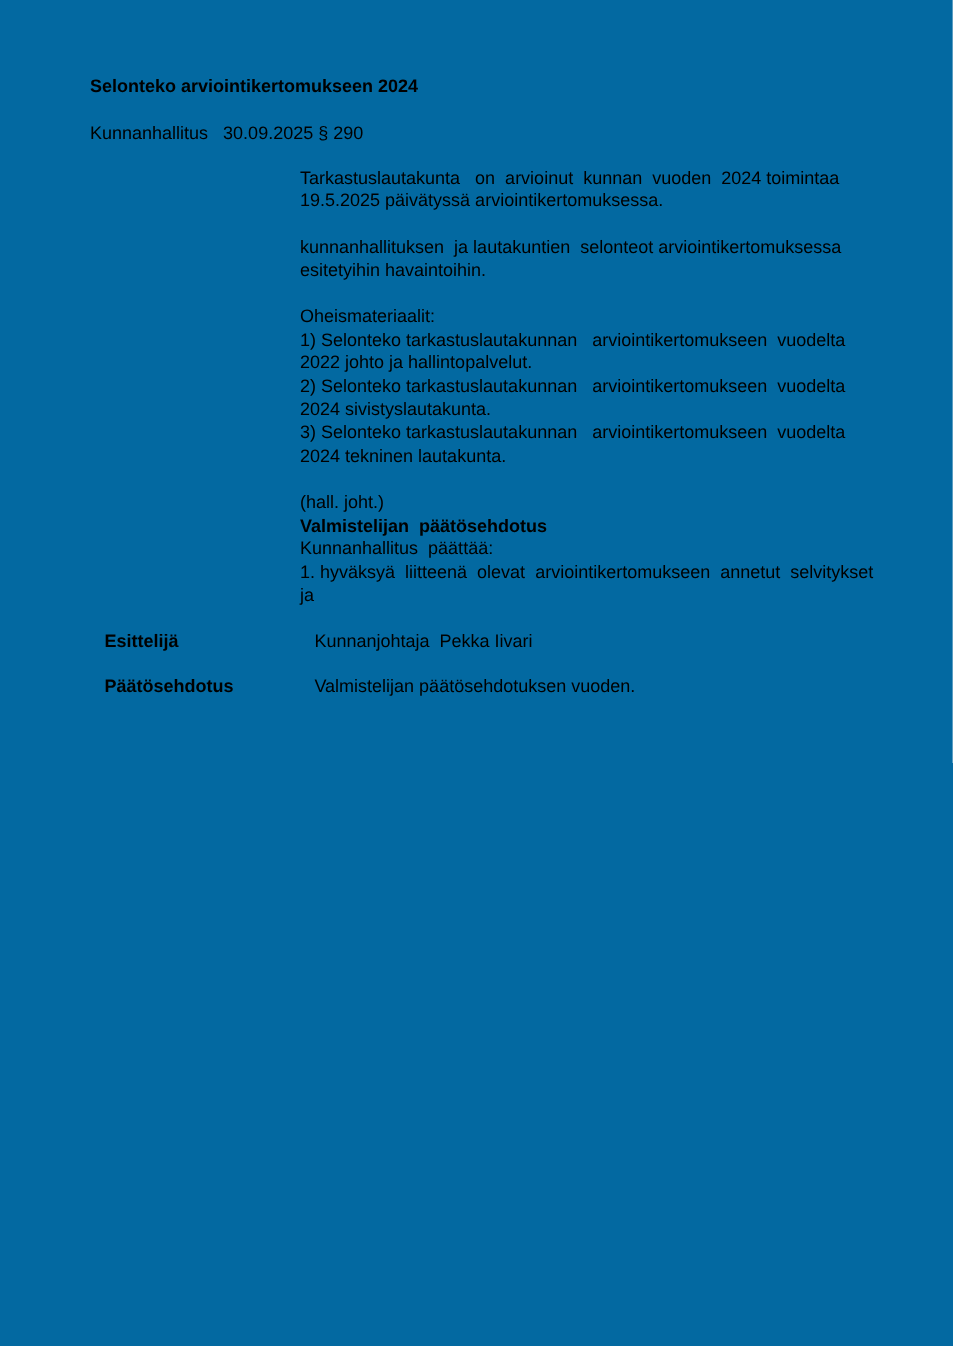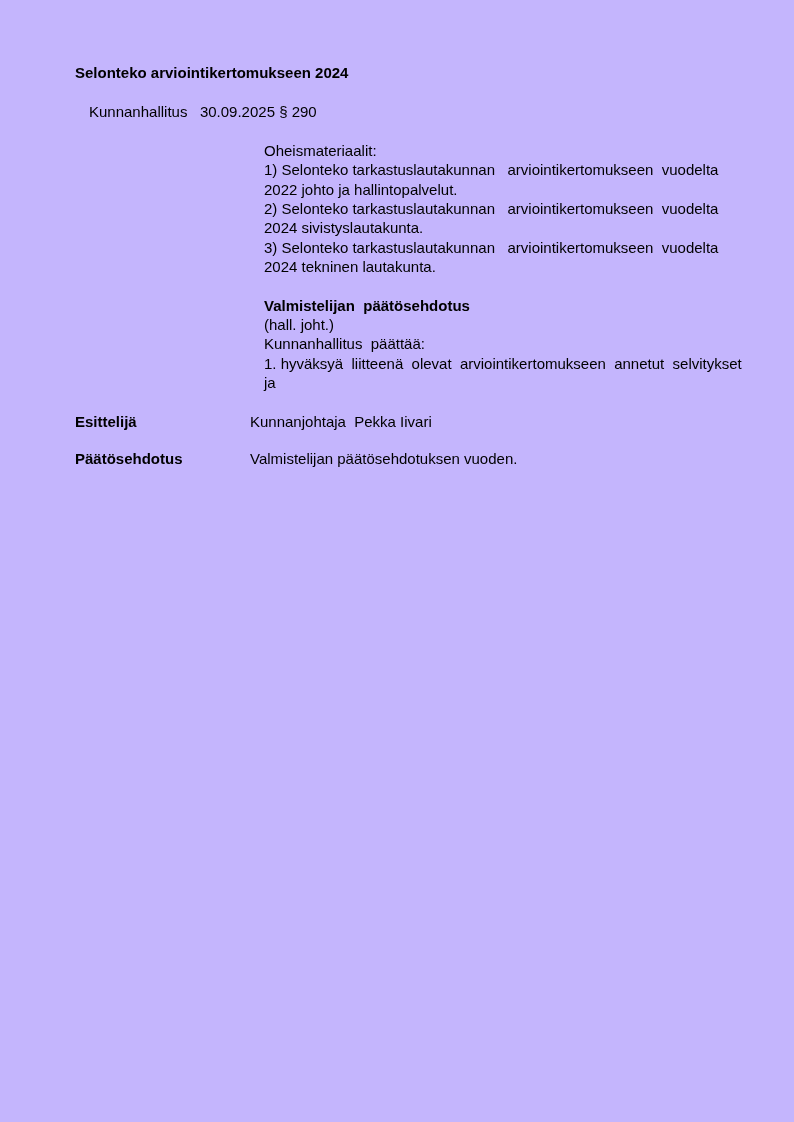--- a/index.html
+++ b/index.html
@@ -4,32 +4,31 @@
 <style>
   html, body {
     margin: 0;
     padding: 0;
     background: #ffffff;
   }
   .page {
     position: relative;
     width: 794px;
     height: 1122px;
-    background: #c4b5fd;
+    background: #0369a1;
     box-sizing: border-box;
     padding: 63px 56px 0 75px;
     font-family: "Liberation Sans", "DejaVu Sans", sans-serif;
     font-size: 15px;
     line-height: 19.4px;
     color: #000000;
     overflow: hidden;
   }
   .line {
     white-space: pre;      
-    margin-left: 14px;
   }
   .doc-title {
     margin: 0 0 20px 0;
     font-size: 15px;
     font-weight: bold;
     white-space: pre;
   }
   .doc-header {
     margin: 0 0 17px 0;
   }
@@ -49,55 +48,62 @@
   .row {
     display: flex;
     align-items: flex-start;
     margin-bottom: 18px;
   }
   .row-label {
     flex: 0 0 175px;
     width: 175px;
     font-weight: bold;
     white-space: pre;
+    margin-left: 12px;
   }
   .row-value {
     white-space: pre;
   }
 </style>
 </head>
 <body>
 
 <div class="page">
 
   <h1 class="doc-title">Selonteko arviointikertomukseen 2024</h1>
 
   <div class="doc-header">
     <div class="line">Kunnanhallitus   30.09.2025 § 290</div>
   </div>
 
   <div class="body-col">
 
+    <div class="para">
+      <div class="line">Tarkastuslautakunta   on  arvioinut  kunnan  vuoden  2024 toimintaa</div>
+      <div class="line">19.5.2025 päivätyssä arviointikertomuksessa.</div>
+    </div>
 
     <div class="para">
+      <div class="line">kunnanhallituksen  ja lautakuntien  selonteot arviointikertomuksessa</div>
+      <div class="line">esitetyihin havaintoihin.</div>
     </div>
 
     <div class="para">
       <div class="line">Oheismateriaalit:</div>
       <div class="line">1) Selonteko tarkastuslautakunnan   arviointikertomukseen  vuodelta</div>
       <div class="line">2022 johto ja hallintopalvelut.</div>
       <div class="line">2) Selonteko tarkastuslautakunnan   arviointikertomukseen  vuodelta</div>
       <div class="line">2024 sivistyslautakunta.</div>
       <div class="line">3) Selonteko tarkastuslautakunnan   arviointikertomukseen  vuodelta</div>
       <div class="line">2024 tekninen lautakunta.</div>
     </div>
 
     <div class="para">
+      <div class="line">(hall. joht.)</div>
       <div class="line bold">Valmistelijan  päätösehdotus</div>
-      <div class="line">(hall. joht.)</div>
       <div class="line">Kunnanhallitus  päättää:</div>
       <div class="line">1. hyväksyä  liitteenä  olevat  arviointikertomukseen  annetut  selvitykset</div>
       <div class="line">ja</div>
     </div>
 
   </div>
 
   <div class="rows">
 
     <div class="row">

